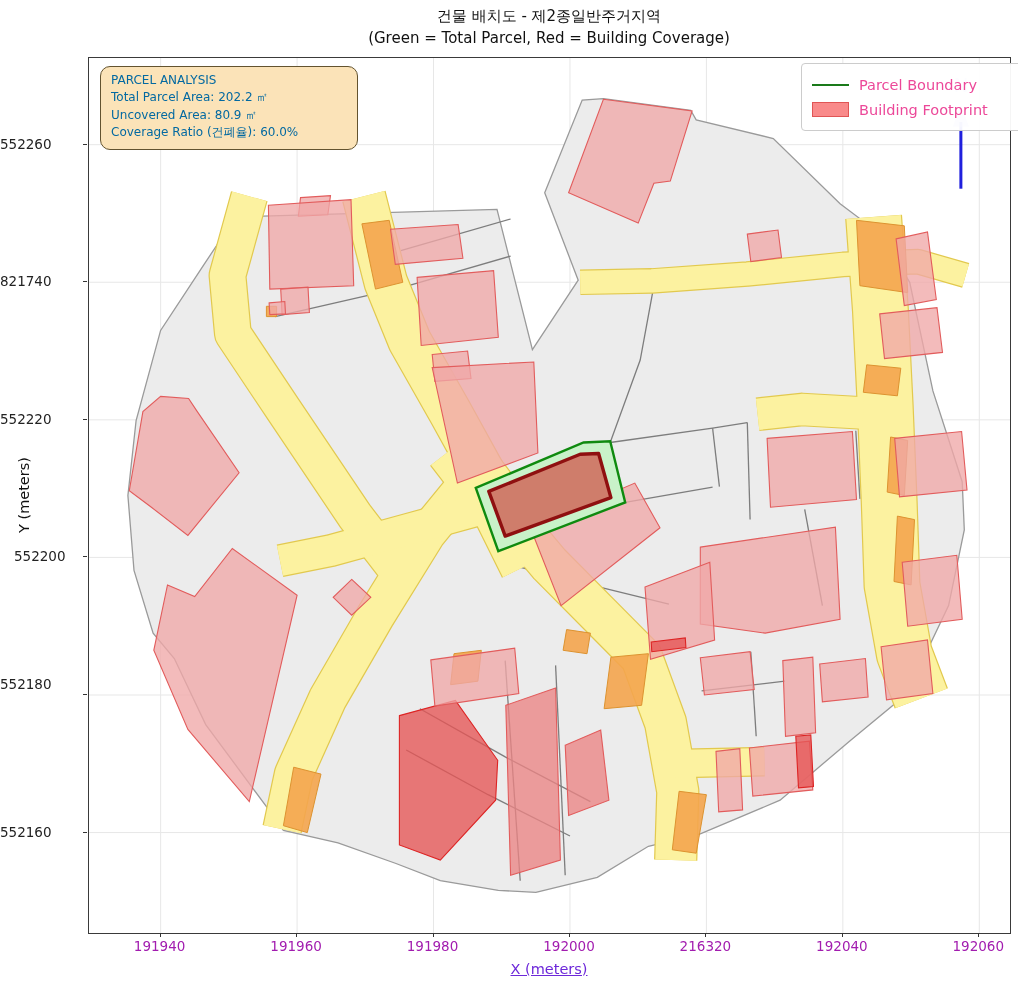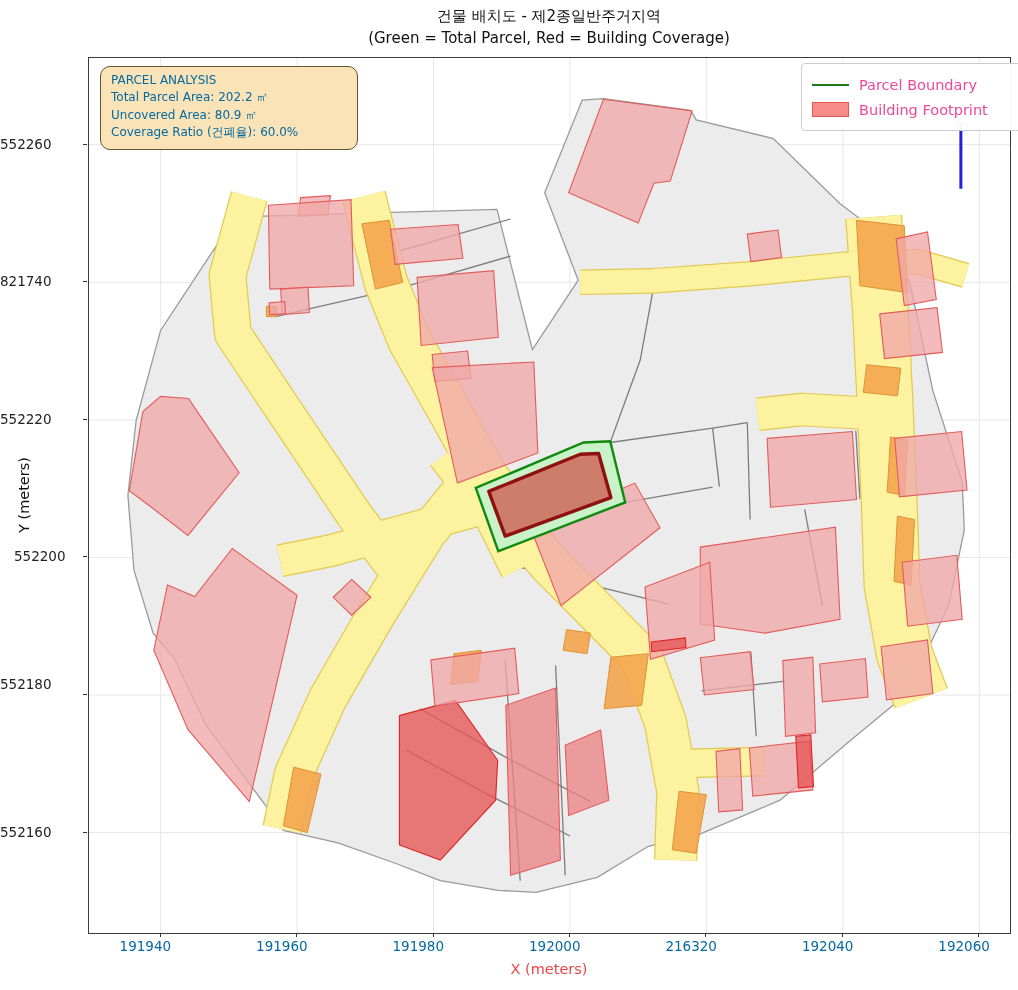--- a/index.html
+++ b/index.html
@@ -3,23 +3,23 @@
 <meta charset="utf-8">
 <style>
   html,body{margin:0;padding:0;background:#ffffff;font-family:"DejaVu Sans","Liberation Sans",sans-serif;}
   #fig{position:relative;width:1018px;height:990px;background:#fff;overflow:hidden;}
   .title-line{position:absolute;left:88px;width:922px;text-align:center;color:#111;font-size:15px;}
   #title1{top:7px;}
   #title2{top:29px;}
   #plot{position:absolute;left:88px;top:57px;width:921px;height:875px;border:1px solid #3a3a3a;background:#fff;}
   #mapsvg{position:absolute;left:0;top:0;}
   .ytick-label{position:absolute;width:78px;text-align:left;font-size:13.5px;color:#222;transform:translateY(-50%);}
-  .xtick-label{position:absolute;top:938px;width:80px;font-size:13.5px;color:#0369a1;transform:translateX(-50%);}
+  .xtick-label{position:absolute;top:938px;width:80px;text-align:center;font-size:13.5px;color:#a21caf;transform:translateX(-50%);}
   .tickmark{position:absolute;background:#333;}
-  #xlabel{position:absolute;left:88px;top:961px;width:922px;text-align:center;font-size:14.5px;color:#ef4444;}
+  #xlabel{position:absolute;left:88px;top:961px;width:922px;text-align:center;font-size:14.5px;color:#6d28d9;text-decoration:underline;}
   #ylabel{position:absolute;left:-36px;top:487px;width:120px;text-align:center;font-size:14.5px;color:#111;transform:rotate(-90deg);}
   #infobox{position:absolute;left:100px;top:66px;width:236px;background:#fbe3b8;border:1.5px solid #63532f;border-radius:10px;padding:5px 10px 7px 10px;font-size:12px;line-height:1.45;color:#0369a1;}
   #legend{position:absolute;left:801px;top:63px;width:202px;background:rgba(255,255,255,0.95);border:1px solid #cccccc;border-radius:4px;padding:8px 10px;}
   .legend-row{display:flex;align-items:center;height:25px;}
   .legend-swatch-line{width:37px;height:0;border-top:2px solid #1a7a1a;margin-right:10px;}
   .legend-swatch-patch{width:37px;height:15px;background:#f98a8a;border:1.5px solid #e05555;margin-right:10px;box-sizing:border-box;}
   .legend-label{font-size:14.5px;color:#ec4899;white-space:nowrap;}
 </style>
 </head>
 <body>

